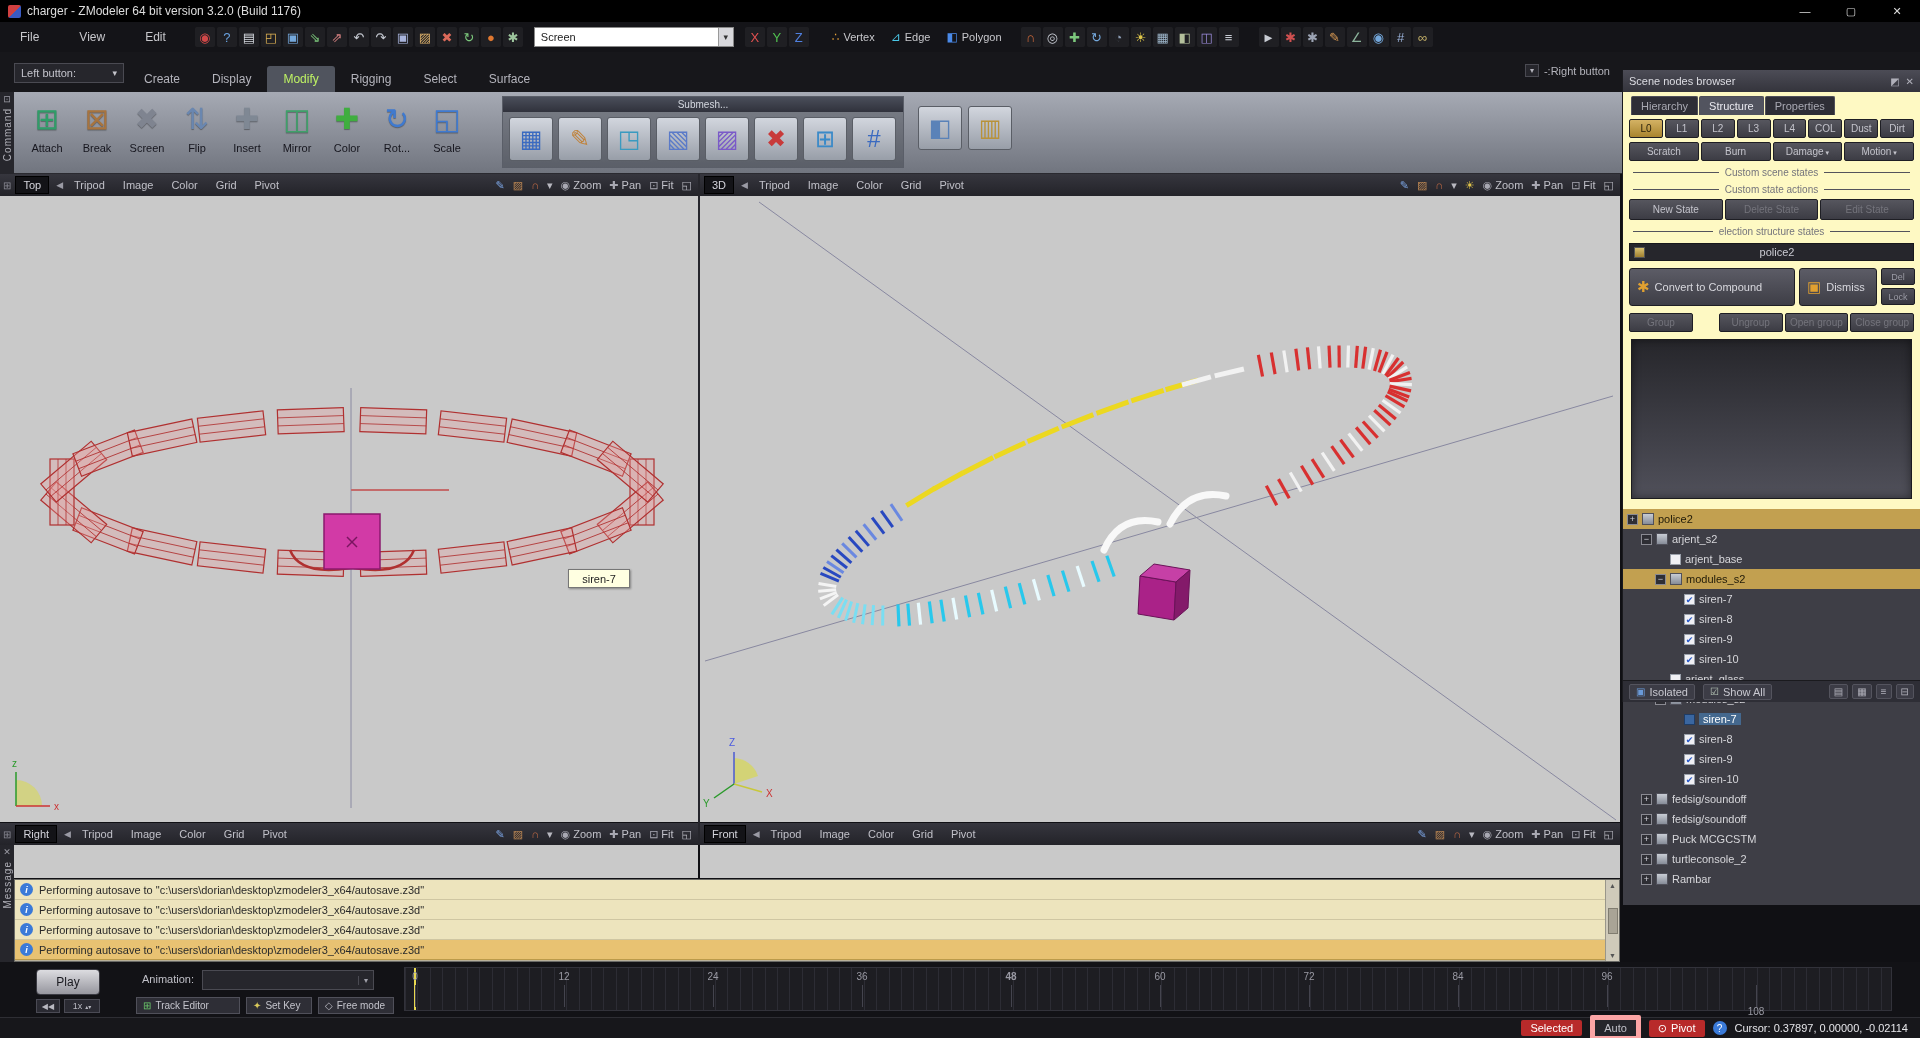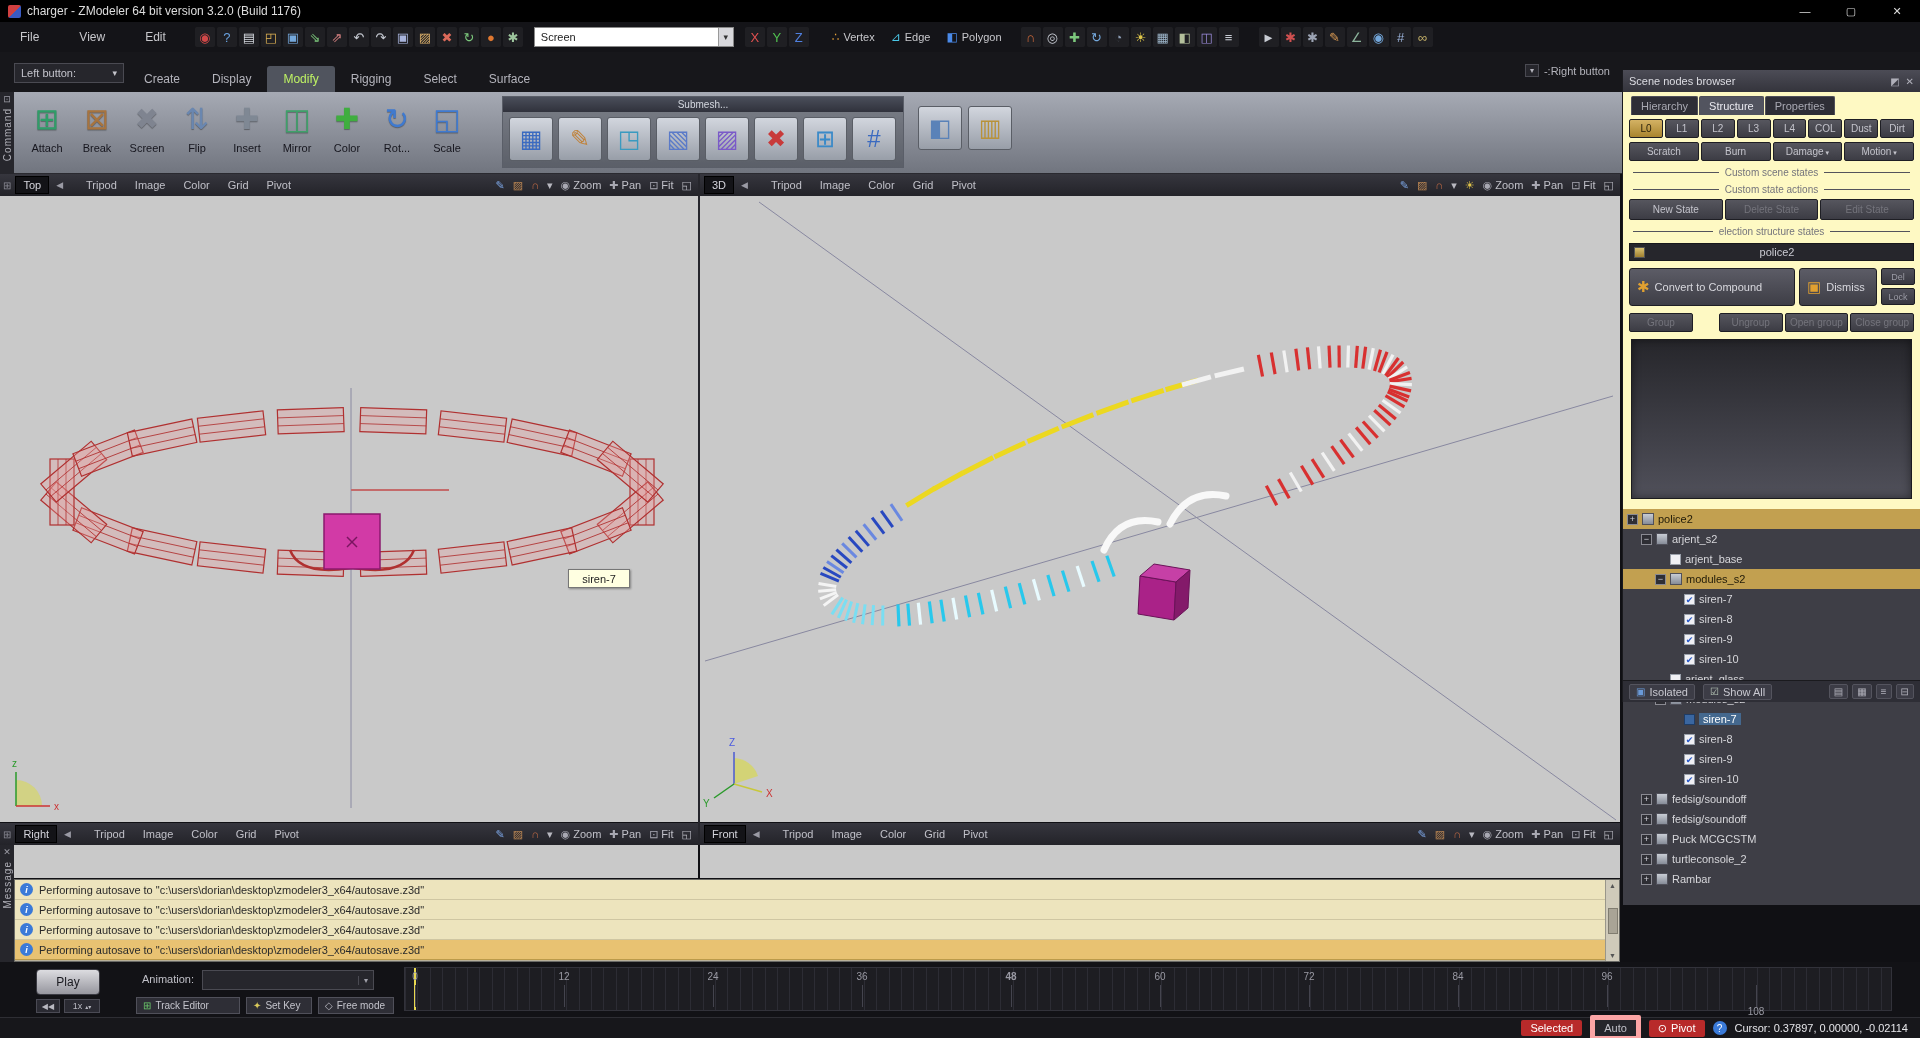--- a/index.html
+++ b/index.html
@@ -41,21 +41,21 @@
 #submesh{position:absolute;left:502px;top:4px;width:402px;height:72px;background:rgba(25,28,36,.28);border:1px solid #5a5e68}
 #submesh-title{height:15px;background:linear-gradient(#4a4e5a,#30323c);color:#d4d8e0;font-size:10px;text-align:center;line-height:15px}
 #submesh-icons{display:flex;padding:5px 6px;gap:5px}
 .smicon{width:44px;height:44px;background:linear-gradient(#d2d6de,#989ea8);border:1px solid #5a5e66;border-radius:3px;display:flex;align-items:center;justify-content:center;font-size:24px}
 #extra-icons{position:absolute;left:918px;top:14px;display:flex;gap:6px}
 
 .vp-header{position:absolute;height:22px;background:linear-gradient(#36363e,#232329);display:flex;align-items:center;color:#c0c0c8;font-size:11px}
 .vp-corner{font-size:10px;color:#8a8a94;margin-left:3px}
 .vp-label{background:#131317;border:1px solid #000;padding:2px 7px;margin-left:4px;font-size:11px;color:#d4d4dc}
 .vp-arrow{font-size:9px;margin:0 7px;color:#9a9aa4}
-.vp-menus{display:flex;gap:18px;margin-left:16px}
+.vp-menus{display:flex;gap:18px;margin-left:4px}
 .vpm{color:#c0c0c8}
 .vp-ctrls{margin-left:auto;display:flex;align-items:center;gap:8px;padding-right:6px}
 .vpi{font-size:11px}
 .vpc{display:flex;align-items:center;gap:3px}
 .vpc .g{font-size:11px;color:#a8a8b2}
 .vp-canvas{position:absolute;background:#c9c9c9;overflow:hidden}
 #tooltip{position:absolute;left:568px;top:373px;min-width:62px;height:19px;background:#ffffe1;border:1px solid #767676;font-size:11px;color:#222;display:flex;align-items:center;justify-content:center;padding:0 4px;box-shadow:1px 1px 2px rgba(0,0,0,.35)}
 .divider-v{position:absolute;background:#26262c}
 
 #messages{position:absolute;left:14px;top:879px;width:1606px;height:83px;background:#b8b09a;border:1px solid #6a6a66}

